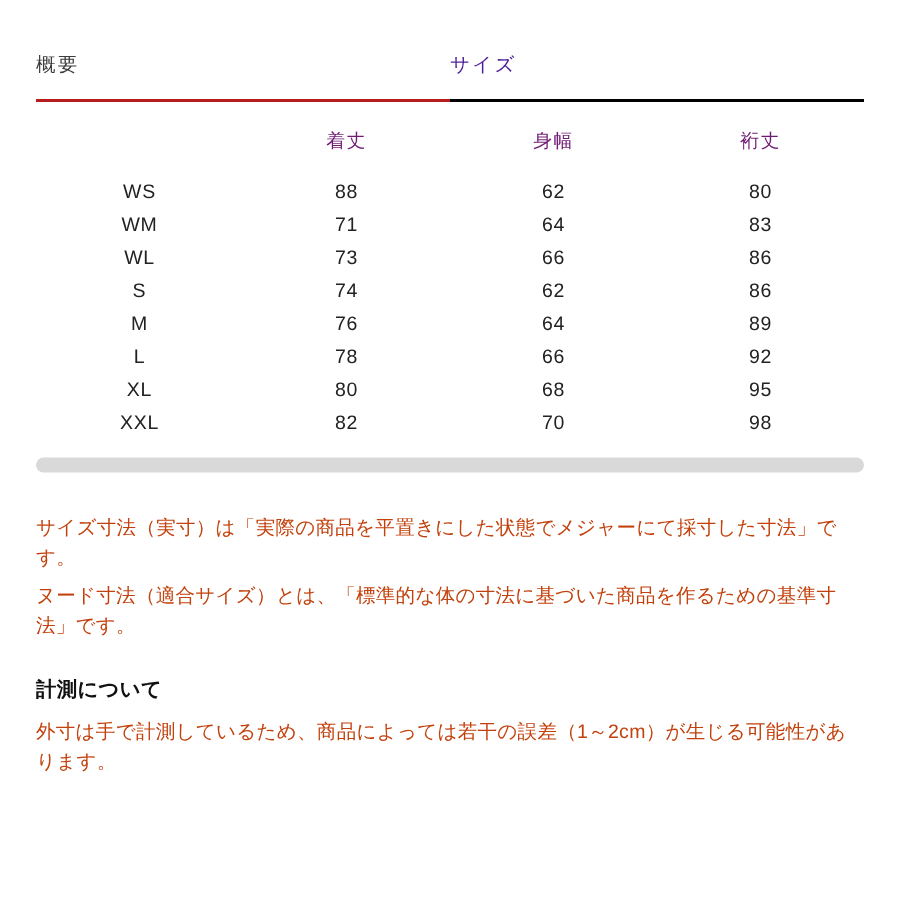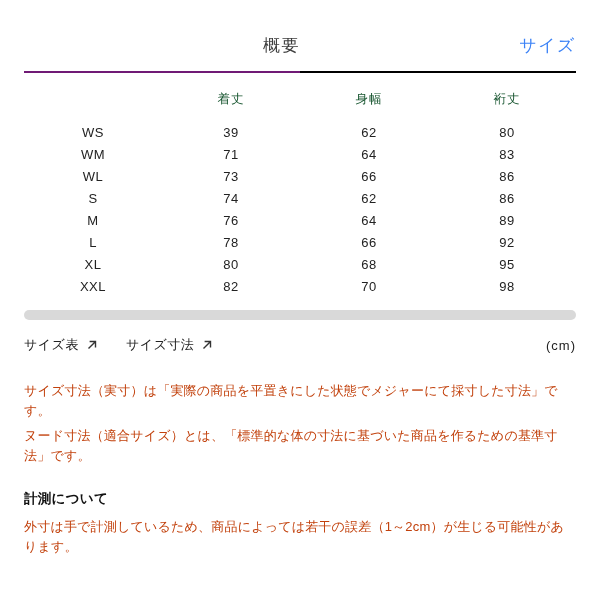--- a/index.html
+++ b/index.html
@@ -10,34 +10,34 @@
     font-family: "Liberation Sans", "DejaVu Sans", sans-serif;
     color: #222;
     overflow: hidden;
   }
   .page { padding: 0 24px; }
 
   
   .tabs { display: flex; padding-top: 34px; }
   .tab {
     flex: 1; background: none; border: none;
-    border-bottom: 2px solid #701a75;
-    font-family: inherit; font-size: 17px; color: #3c3c3c;
-    text-align: right; padding: 0 0 14px; letter-spacing: 1.5px;
+    border-bottom: 2px solid #b91c1c;
+    font-family: inherit; font-size: 13px; color: #3c3c3c;
+    text-align: left; padding: 0 0 14px; letter-spacing: 1.5px;
     cursor: pointer;
   }
-  .tab.active { border-bottom-color: #000; color: #3b82f6; }
+  .tab.active { border-bottom-color: #000; color: #4c1d95; }
 
   
   table.size-table {
     width: 100%; border-collapse: collapse; table-layout: fixed;
     margin-top: 10px;
   }
   .size-table th {
-    font-weight: 400; font-size: 12.5px; color: #14532d;
+    font-weight: 400; font-size: 12.5px; color: #701a75;
     padding: 8px 0 13px; text-align: center; letter-spacing: 1px;
   }
   .size-table td {
     font-size: 13px; color: #222; padding: 3.5px 0;
     text-align: center; letter-spacing: 0.5px;
   }
 
   
   .table-scrollbar {
     height: 10px; background: #d9d9d9; border-radius: 5px;
@@ -81,21 +81,21 @@
       <tr>
         <th></th>
         <th>着丈</th>
         <th>身幅</th>
         <th>裄丈</th>
       </tr>
     </thead>
     <tbody>
       <tr>
         <td>WS</td>
-        <td>39</td>
+        <td>88</td>
         <td>62</td>
         <td>80</td>
       </tr>
       <tr>
         <td>WM</td>
         <td>71</td>
         <td>64</td>
         <td>83</td>
       </tr>
       <tr>
@@ -132,39 +132,20 @@
         <td>XXL</td>
         <td>82</td>
         <td>70</td>
         <td>98</td>
       </tr>
     </tbody>
   </table>
 
   <div class="table-scrollbar"></div>
 
-  <div class="links-row">
-    <a class="ext-link">
-      <span>サイズ表</span>
-      <span>
-        <svg width="12" height="12" viewBox="0 0 12 12" fill="none">
-          <path d="M2.5 9.5 L9.3 2.7 M3.6 2.5 H9.5 V8.4" stroke="#333" stroke-width="1.4"></path>
-        </svg>
-      </span>
-    </a>
-    <a class="ext-link">
-      <span>サイズ寸法</span>
-      <span>
-        <svg width="12" height="12" viewBox="0 0 12 12" fill="none">
-          <path d="M2.5 9.5 L9.3 2.7 M3.6 2.5 H9.5 V8.4" stroke="#333" stroke-width="1.4"></path>
-        </svg>
-      </span>
-    </a>
-    <span class="unit-label">(cm)</span>
-  </div>
 
   <div class="section">
     <p>サイズ寸法（実寸）は「実際の商品を平置きにした状態でメジャーにて採寸した寸法」です。</p>
     <p>ヌード寸法（適合サイズ）とは、「標準的な体の寸法に基づいた商品を作るための基準寸法」です。</p>
   </div>
 
   <div class="section">
     <h3 class="section-heading">計測について</h3>
     <p>外寸は手で計測しているため、商品によっては若干の誤差（1～2cm）が生じる可能性があります。</p>
 

